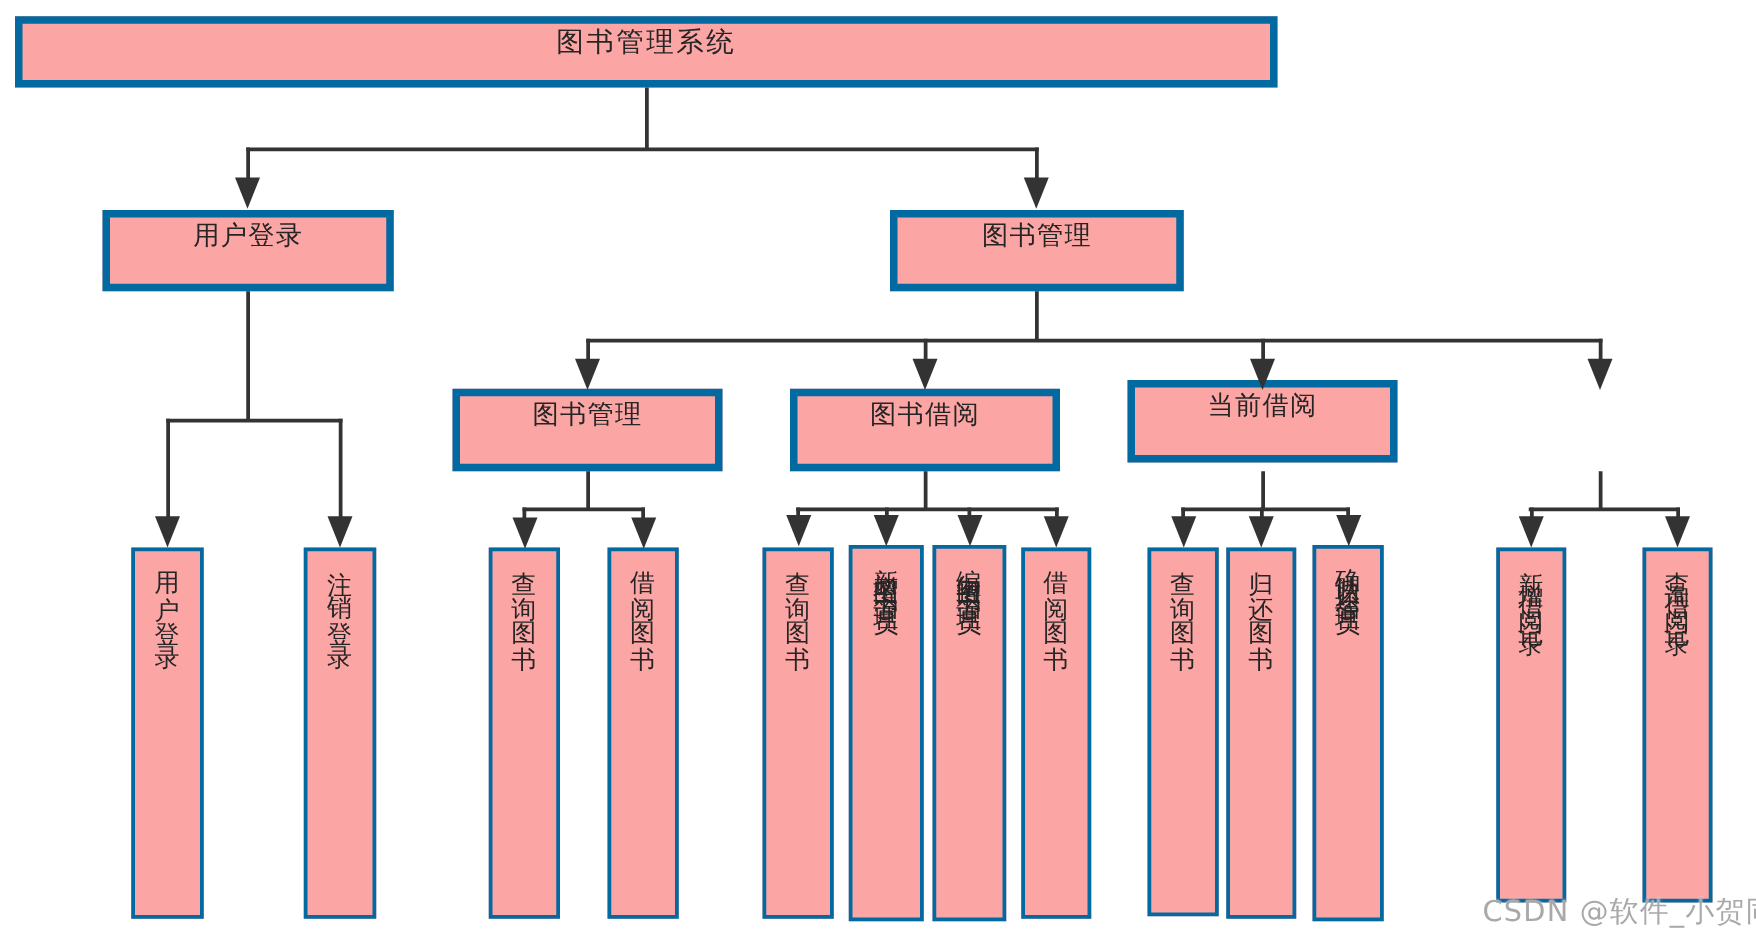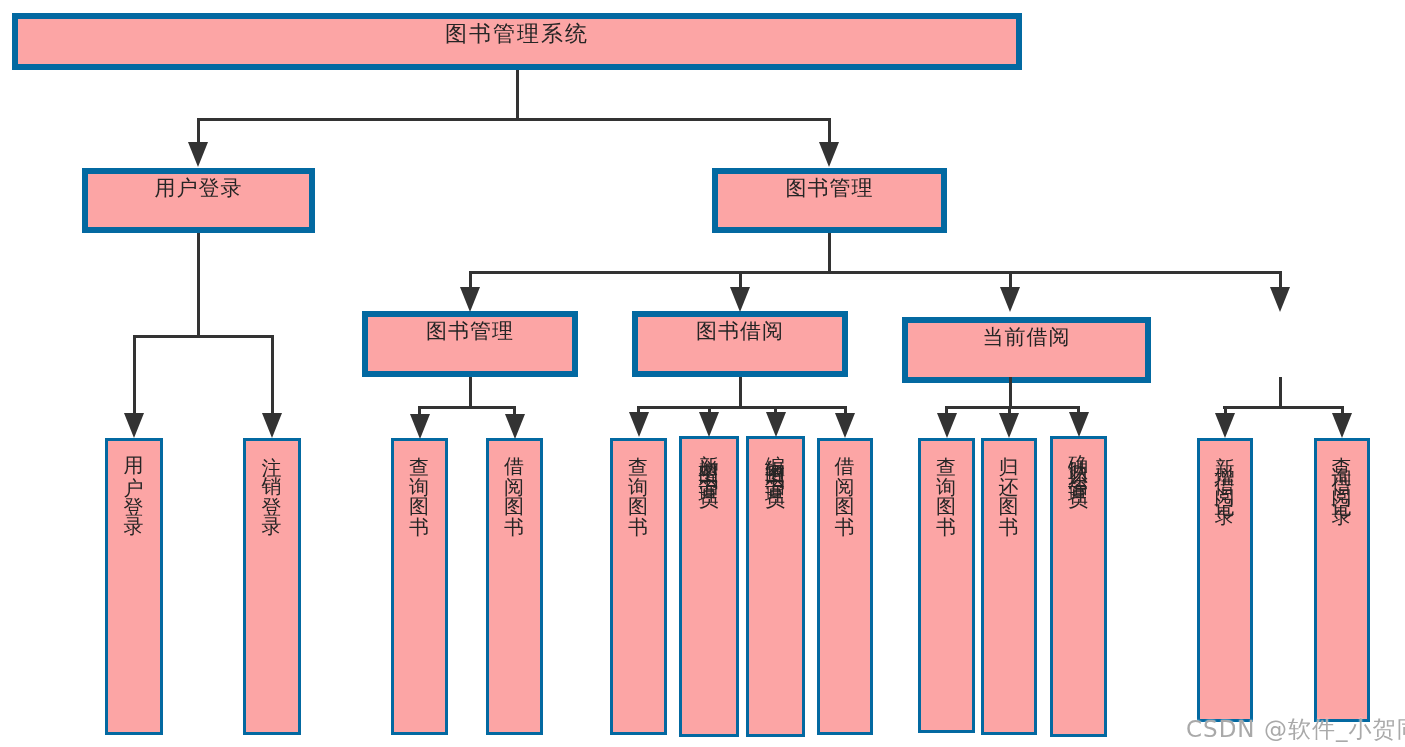--- a/index.html
+++ b/index.html
@@ -68,21 +68,21 @@
   <div class="box h" style="left:712px;top:168px;width:235px;height:65px">
     <span>图书管理</span>
   </div>
 
   <div class="box h" style="left:362px;top:311px;width:216px;height:66px">
     <span>图书管理</span>
   </div>
   <div class="box h" style="left:632px;top:311px;width:216px;height:66px">
     <span>图书借阅</span>
   </div>
-  <div class="box h" style="left:902px;top:317px;width:249px;height:66px">
+  <div class="box h" style="left:902px;top:304px;width:216px;height:66px">
     <span>当前借阅</span>
   </div>
 
   <div class="box v ls20" style="left:105px;top:438px;width:58px;height:297px">
     <span>用户登录</span>
   </div>
   <div class="box v ls20" style="left:243px;top:438px;width:58px;height:297px">
     <span>注销登录</span>
   </div>
 

